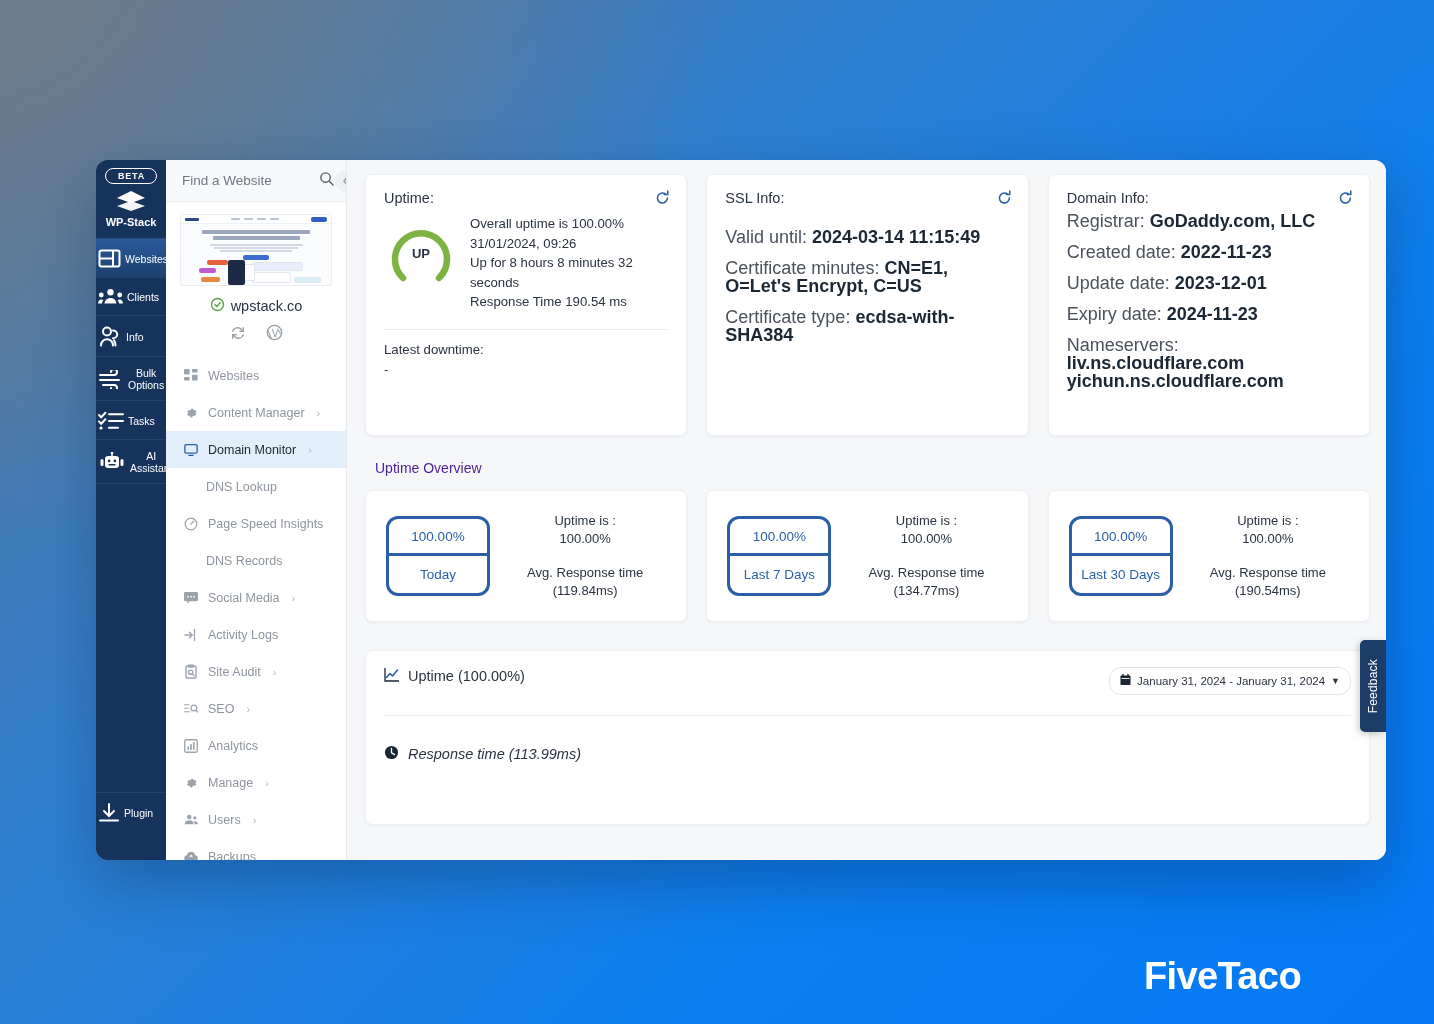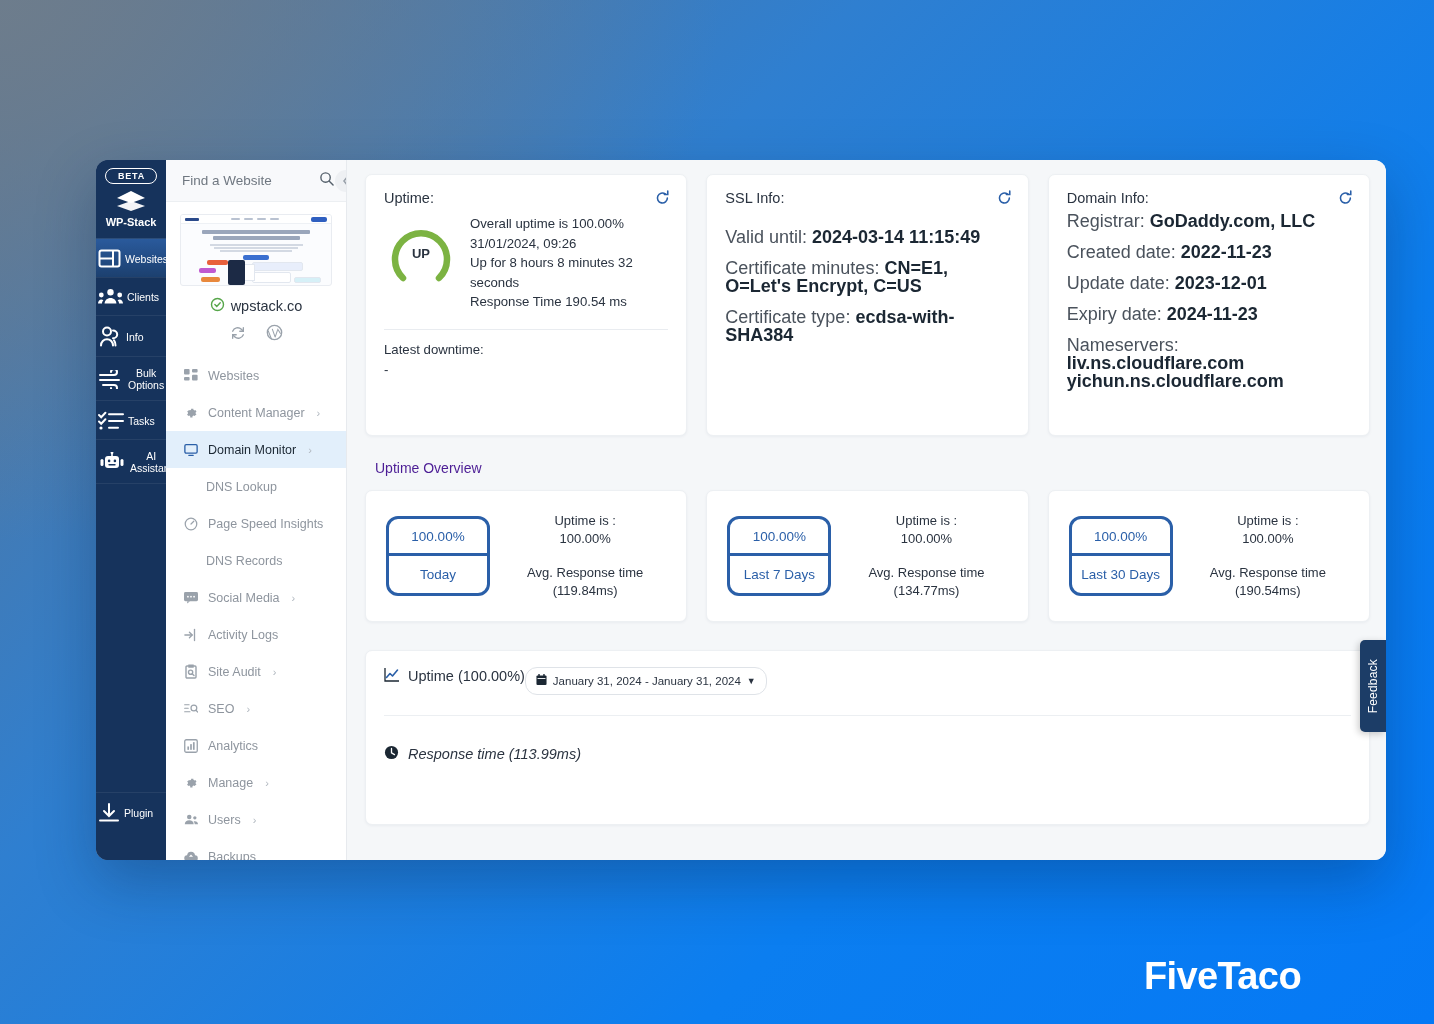--- a/index.html
+++ b/index.html
@@ -227,21 +227,21 @@
   .ov-badge .b1 { border-bottom: 3px solid #2a5fa8; }
   .ov-meta {
     flex: 1 1 auto; text-align: center;
     font-size: 13px; line-height: 18px; color: #2a3340;
     padding-left: 8px;
   }
   .ov-meta .gap { height: 16px; }
 
   
   #chart-panel { margin-top: 28px; padding: 16px 18px 18px; min-height: 175px; }
-  #chart-head { display: flex; align-items: flex-start; justify-content: flex-start; }
+  #chart-head { display: flex; align-items: flex-start; justify-content: space-between; }
   #chart-title {
     font-size: 14.5px; color: #2a3340;
     display: flex; align-items: center; gap: 8px;
   }
   #date-range {
     border: 1px solid #dfe3e8; border-radius: 12px;
     padding: 6px 10px;
     font-size: 11.5px; color: #2a3340;
     display: flex; align-items: center; gap: 6px;
     background: #fff; cursor: pointer;

